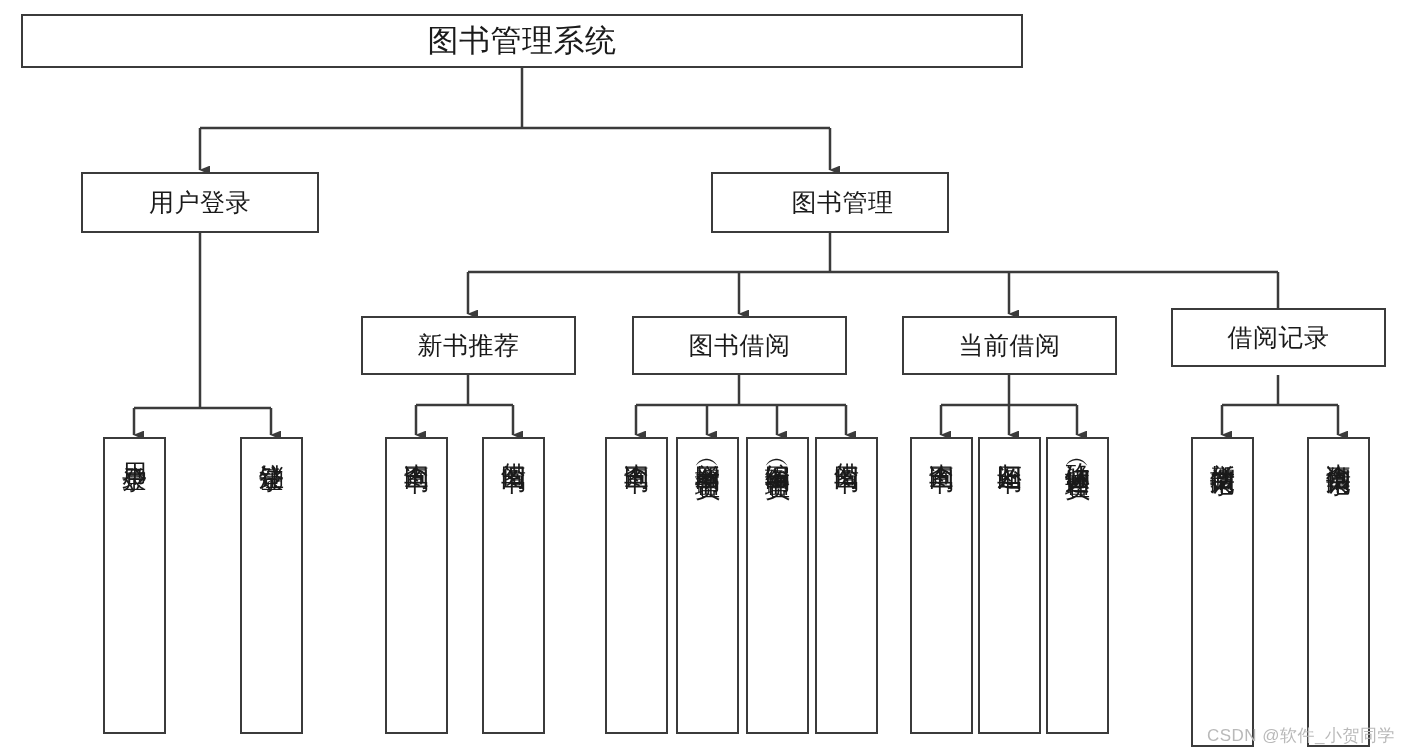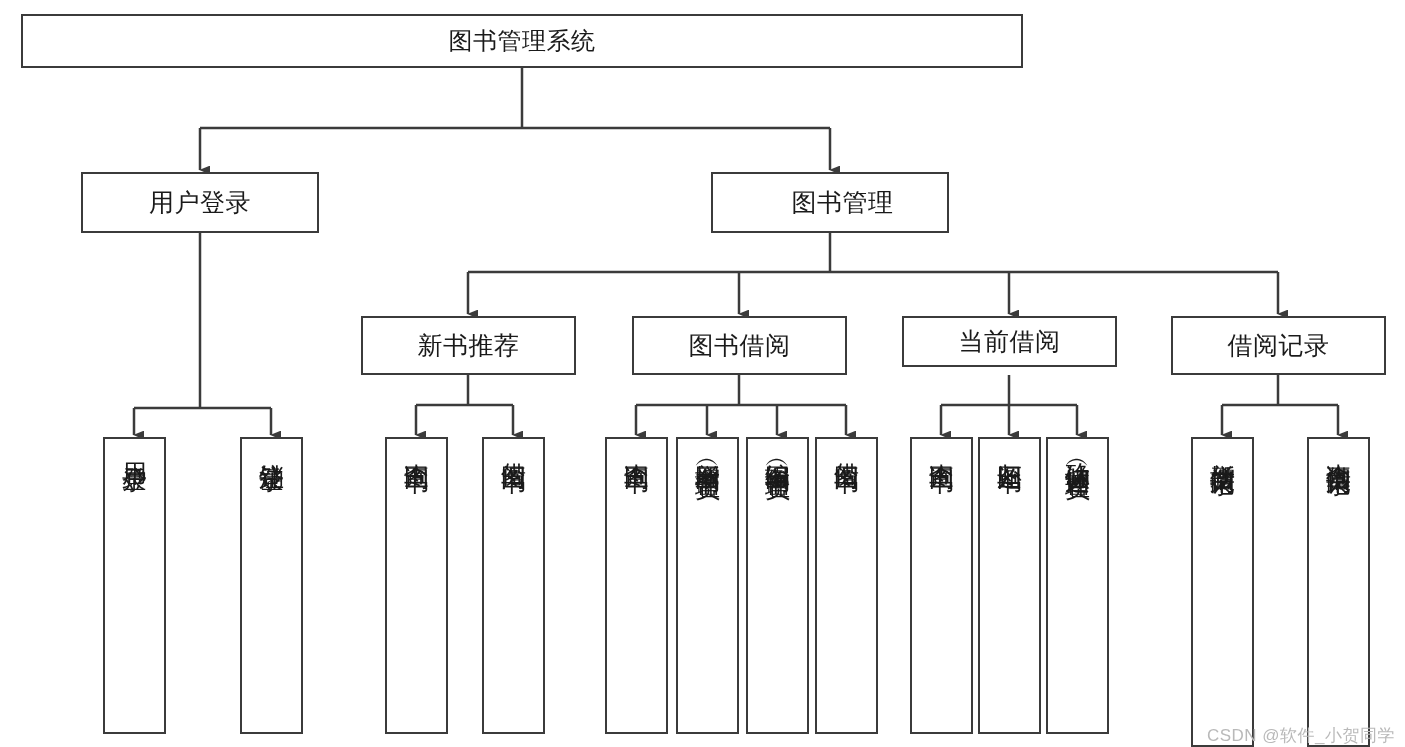--- a/index.html
+++ b/index.html
@@ -41,21 +41,21 @@
     text-align: center;
     line-height: 1.18;
     white-space: nowrap;
   }
   
   .node.horiz .node-label {
     font-size: 25px;
     letter-spacing: 0.5px;
   }
   .node.root .node-label {
-    font-size: 24px;
+    font-size: 31px;
   }
   
   .node.vert {
     align-items: flex-start;
     padding-top: 4px;
   }
   .node.vert .node-label {
     writing-mode: vertical-rl;
     text-orientation: upright;
     font-size: 25px;
@@ -139,24 +139,24 @@
   <div class="node horiz" style="left:711px; top:172px; width:238px; height:61px;padding-left:25px;">
     <span class="node-label">图书管理</span>
   </div>
 
   <div class="node horiz" style="left:632px; top:316px; width:215px; height:59px;">
     <span class="node-label">图书借阅</span>
   </div>
   <div class="node horiz" style="left:361px; top:316px; width:215px; height:59px;">
     <span class="node-label">新书推荐</span>
   </div>
-  <div class="node horiz" style="left:902px; top:316px; width:215px; height:51px;">
+  <div class="node horiz" style="left:902px; top:316px; width:215px; height:59px;">
     <span class="node-label">当前借阅</span>
   </div>
-  <div class="node horiz" style="left:1171px; top:316px; width:215px; height:59px;">
+  <div class="node horiz" style="left:1171px; top:308px; width:215px; height:59px;">
     <span class="node-label">借阅记录</span>
   </div>
 
   <div class="node vert" style="left:103px; top:437px; width:63px; height:297px;">
     <span class="node-label">用户登录</span>
   </div>
   <div class="node vert" style="left:240px; top:437px; width:63px; height:297px;">
     <span class="node-label">注销登录</span>
   </div>
 

